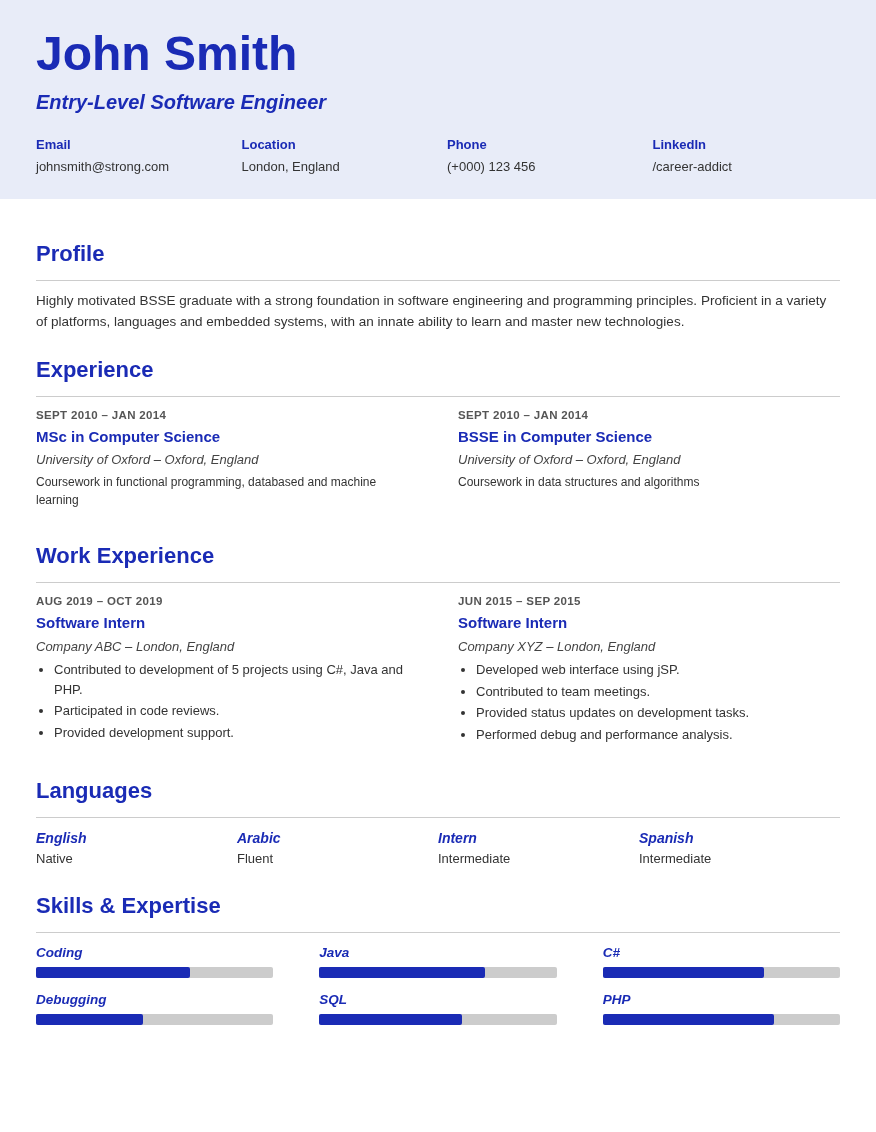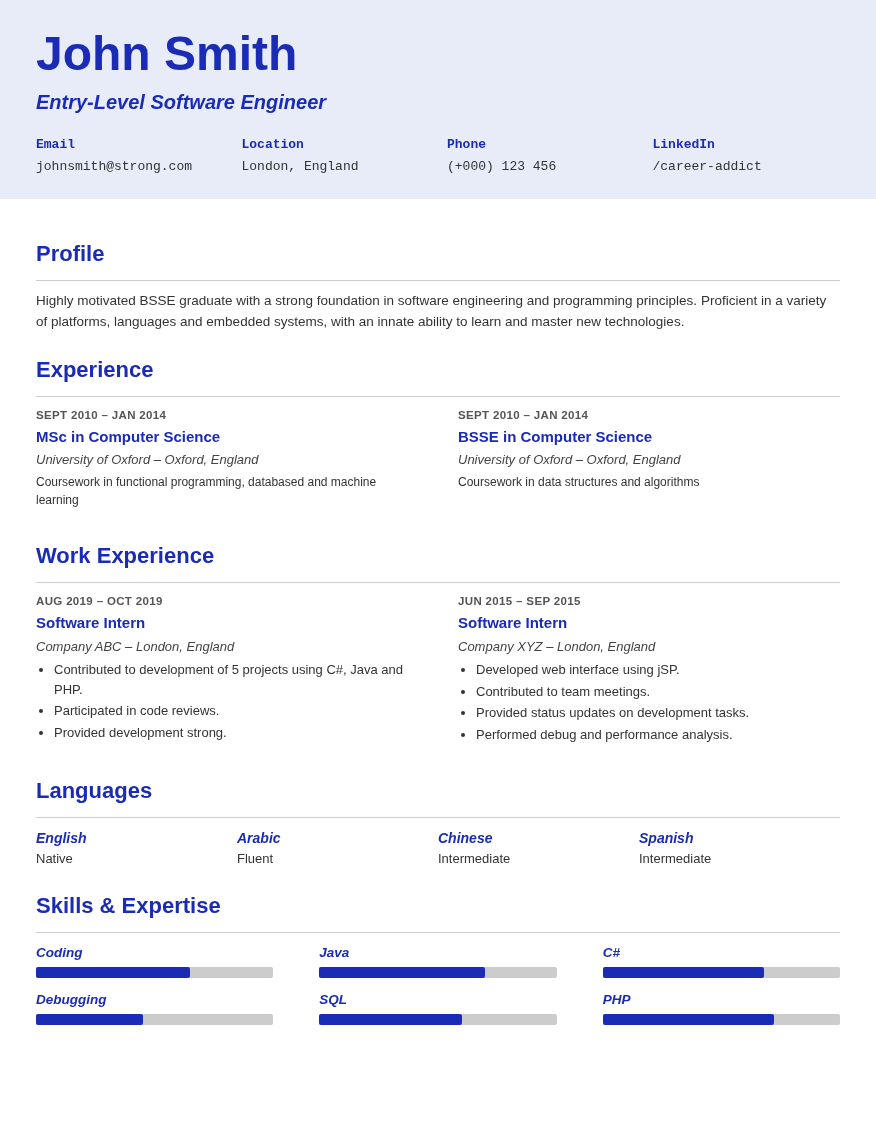--- a/index.html
+++ b/index.html
@@ -31,21 +31,20 @@
       font-style: italic;
       font-weight: 700;
       color: #1a2bb5;
       margin-top: 6px;
     }
     .contact-row {
       display: flex;
       gap: 18px;
       margin-top: 18px;
       background: #e8ecf8;
-      font-family: Liberation Mono, monospace;
     }
     .contact-col {
       flex: 1;
     }
     .contact-label {
       font-weight: 700;
       color: #1a2bb5;
       font-size: 13px;
       margin-bottom: 3px;
     }
@@ -238,21 +237,21 @@
       <hr class="section-divider">
       <div class="two-col">
         <div class="col-half">
           <div class="work-block">
             <div class="edu-date">AUG 2019 – OCT 2019</div>
             <div class="edu-degree">Software Intern</div>
             <div class="work-company">Company ABC – London, England</div>
             <ul class="work-list">
               <li>Contributed to development of 5 projects using C#, Java and PHP.</li>
               <li>Participated in code reviews.</li>
-              <li>Provided development strong.</li>
+              <li>Provided development support.</li>
             </ul>
           </div>
         </div>
         <div class="col-half">
           <div class="work-block">
             <div class="edu-date">JUN 2015 – SEP 2015</div>
             <div class="edu-degree">Software Intern</div>
             <div class="work-company">Company XYZ – London, England</div>
             <ul class="work-list">
               <li>Developed web interface using jSP.</li>
@@ -271,21 +270,21 @@
       <div class="lang-grid">
         <div class="lang-col">
           <div class="lang-name">English</div>
           <div class="lang-level">Native</div>
         </div>
         <div class="lang-col">
           <div class="lang-name">Arabic</div>
           <div class="lang-level">Fluent</div>
         </div>
         <div class="lang-col">
-          <div class="lang-name">Chinese</div>
+          <div class="lang-name">Intern</div>
           <div class="lang-level">Intermediate</div>
         </div>
         <div class="lang-col">
           <div class="lang-name">Spanish</div>
           <div class="lang-level">Intermediate</div>
         </div>
       </div>
     </div>
 
     <div class="section-block">

